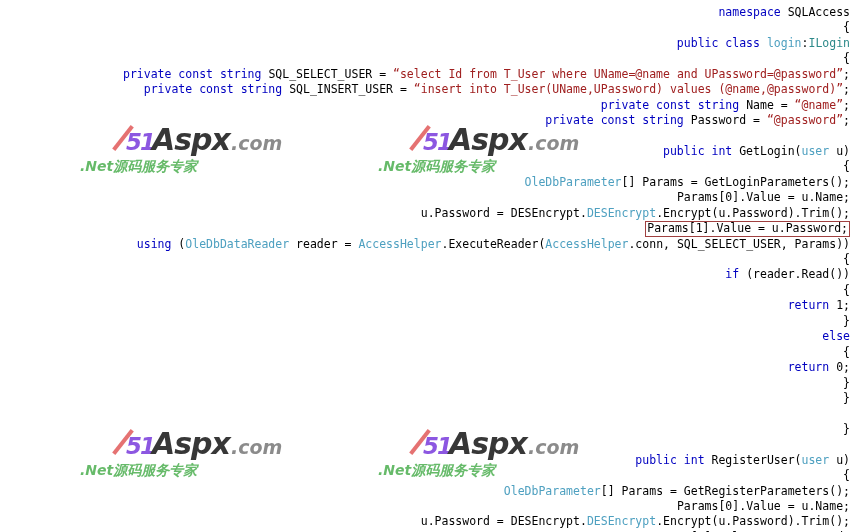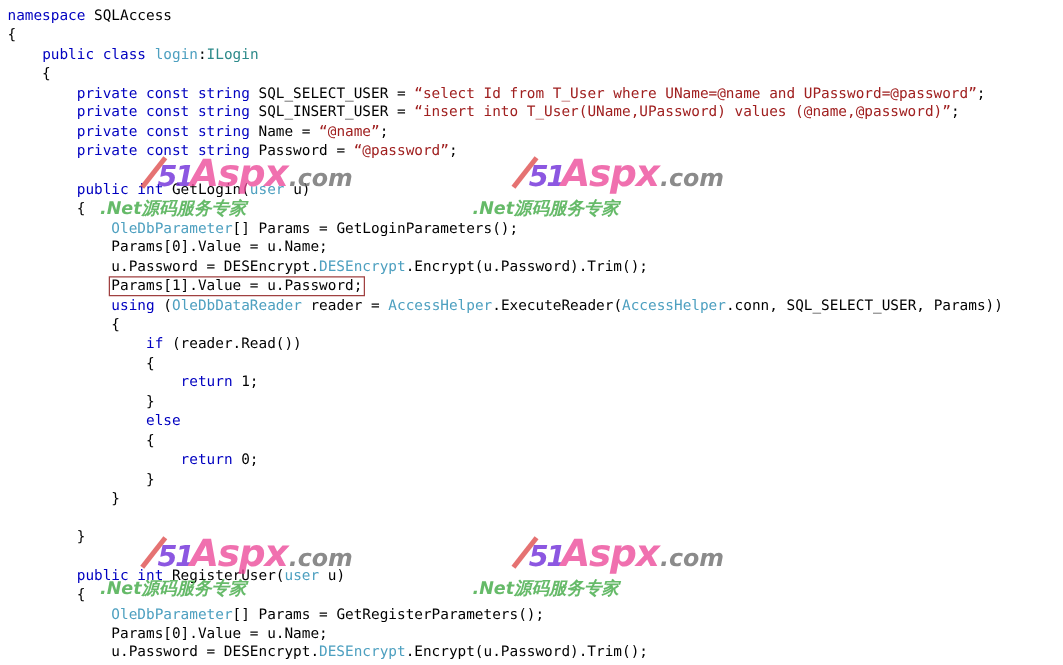--- a/index.html
+++ b/index.html
@@ -24,20 +24,21 @@
     box-sizing: border-box;
     font-size: 11.5px;
     line-height: 15.45px;
     white-space: pre;
     color: #000000;
     z-index: 1;
   }
   .ln {
     height: 15.45px;
     white-space: pre;
+    text-align: right;
   }
   
   .kw   { color: #0000c0; }   
   .typ  { color: #4ea0c0; }   
   .ifc  { color: #2d8a8a; margin-top: 10px; }   
   .str  { color: #a02020; }   
   .pln  { color: #000000; }
 
   
   .boxed {
@@ -64,21 +65,21 @@
     opacity: 0.78;
     white-space: nowrap;
   }
   .wm-aspx .n51 {
     color: #6d28d9;
     font-size: 23px;
     letter-spacing: -2px;
     margin-left: 48px;
   }
   .wm-aspx .aspx {
-    color: #ec4899;
+    color: #000000;
     font-size: 30px;
     letter-spacing: -1px;
     margin-left: -2px;
   }
   .wm-aspx .dotcom {
     color: #6b6b6b;
     font-size: 19px;
     font-style: italic;
     font-weight: bold;
     margin-left: 1px;

